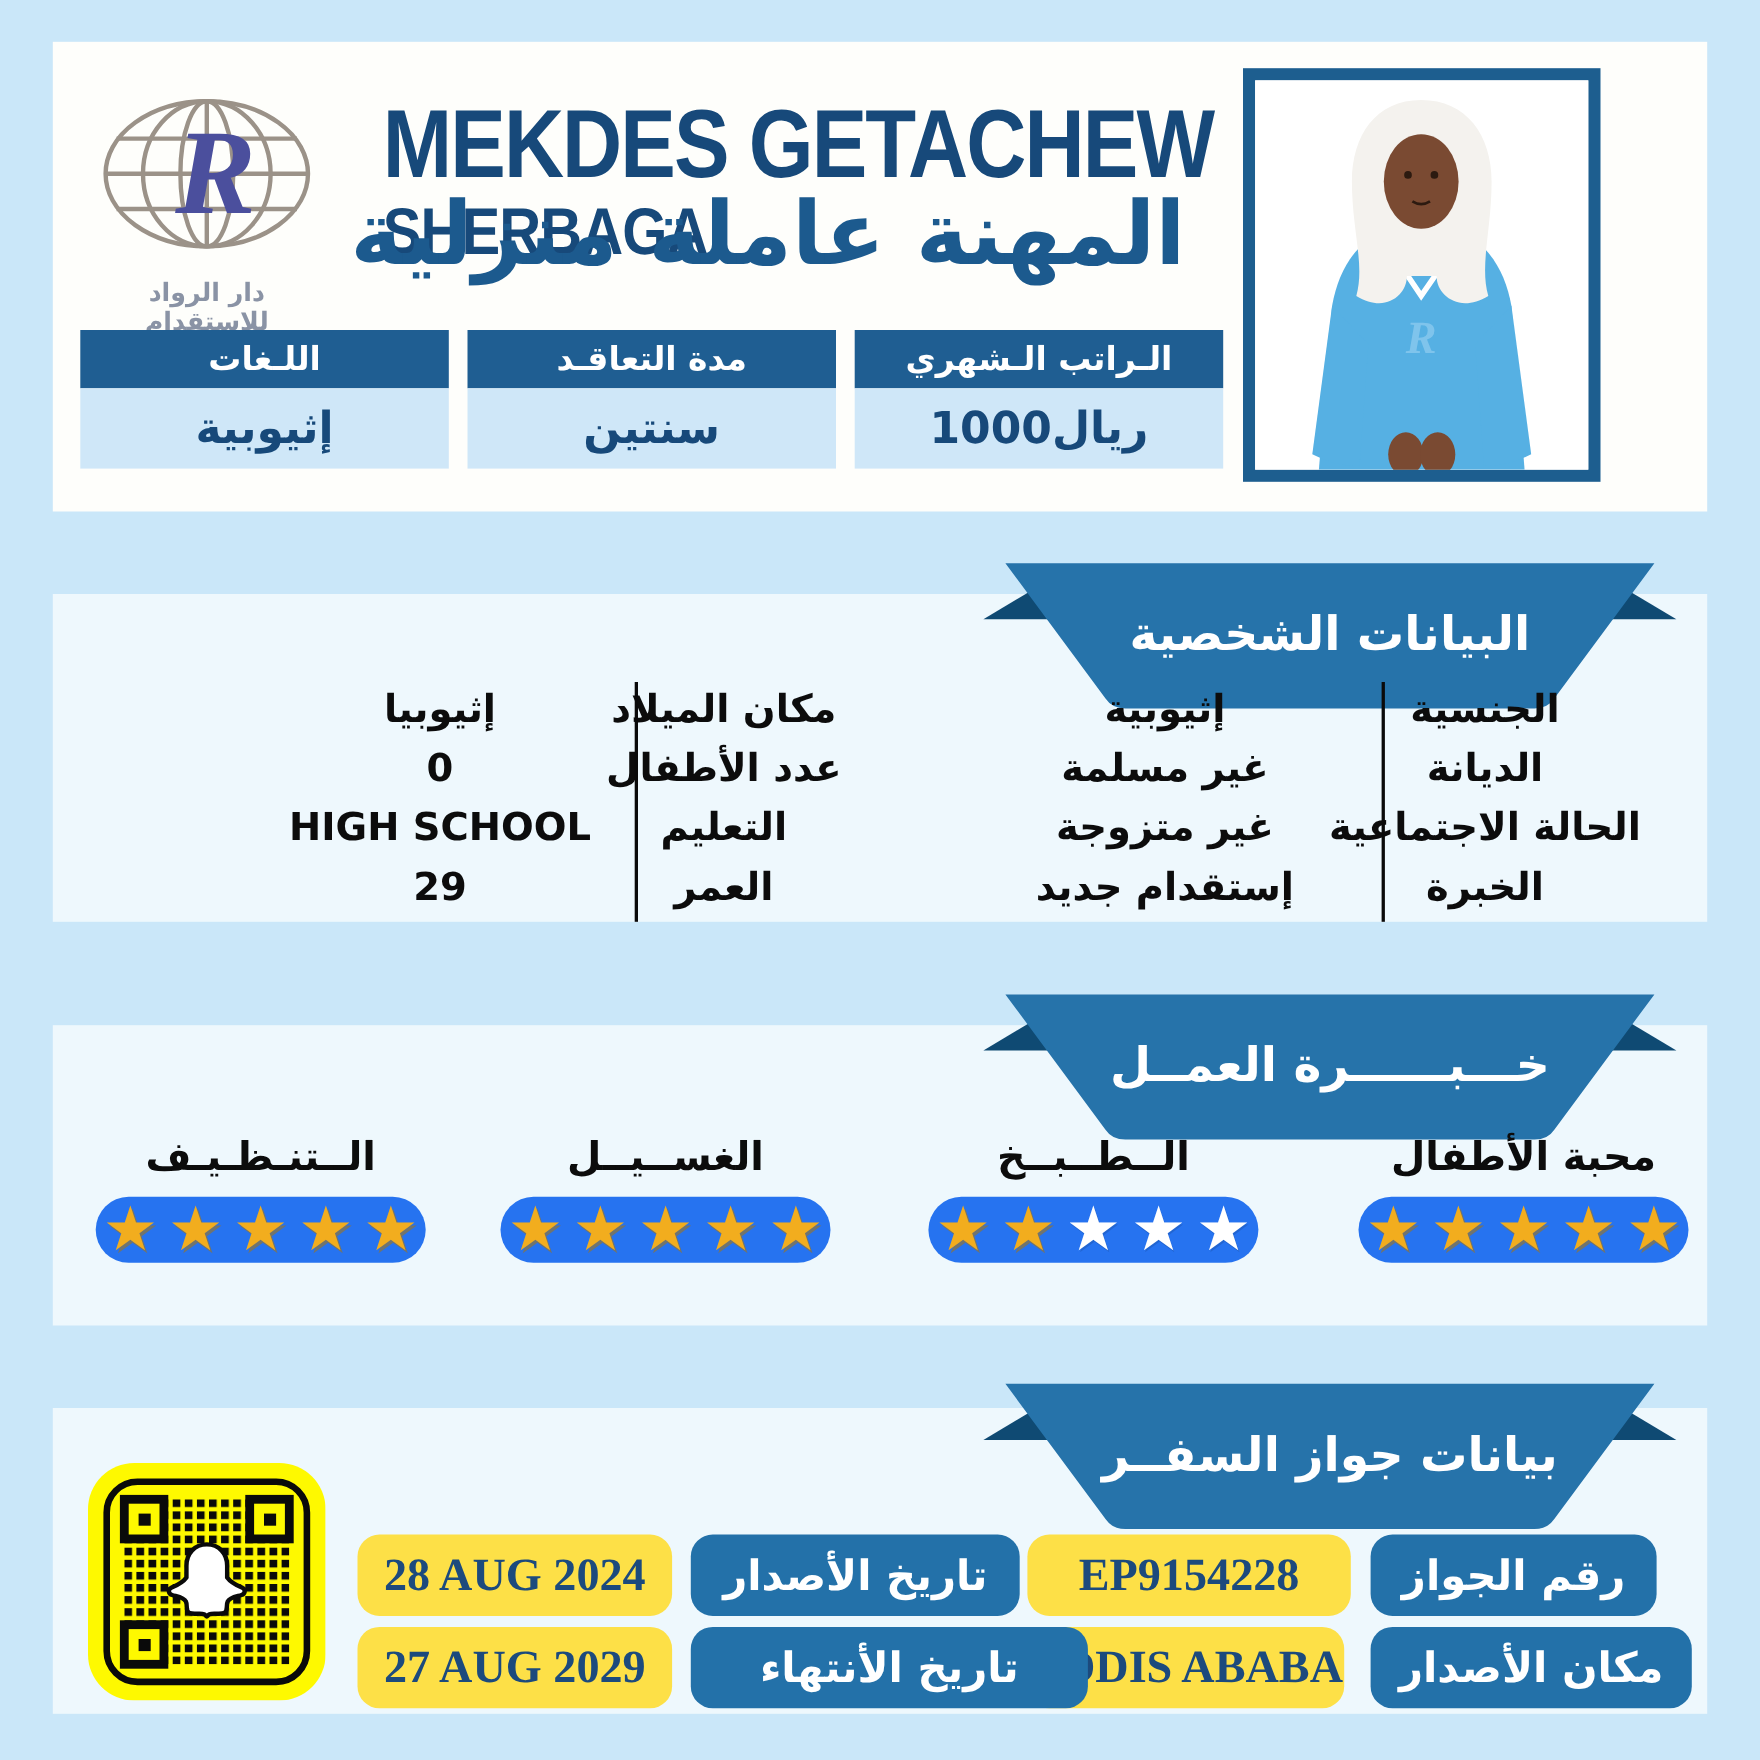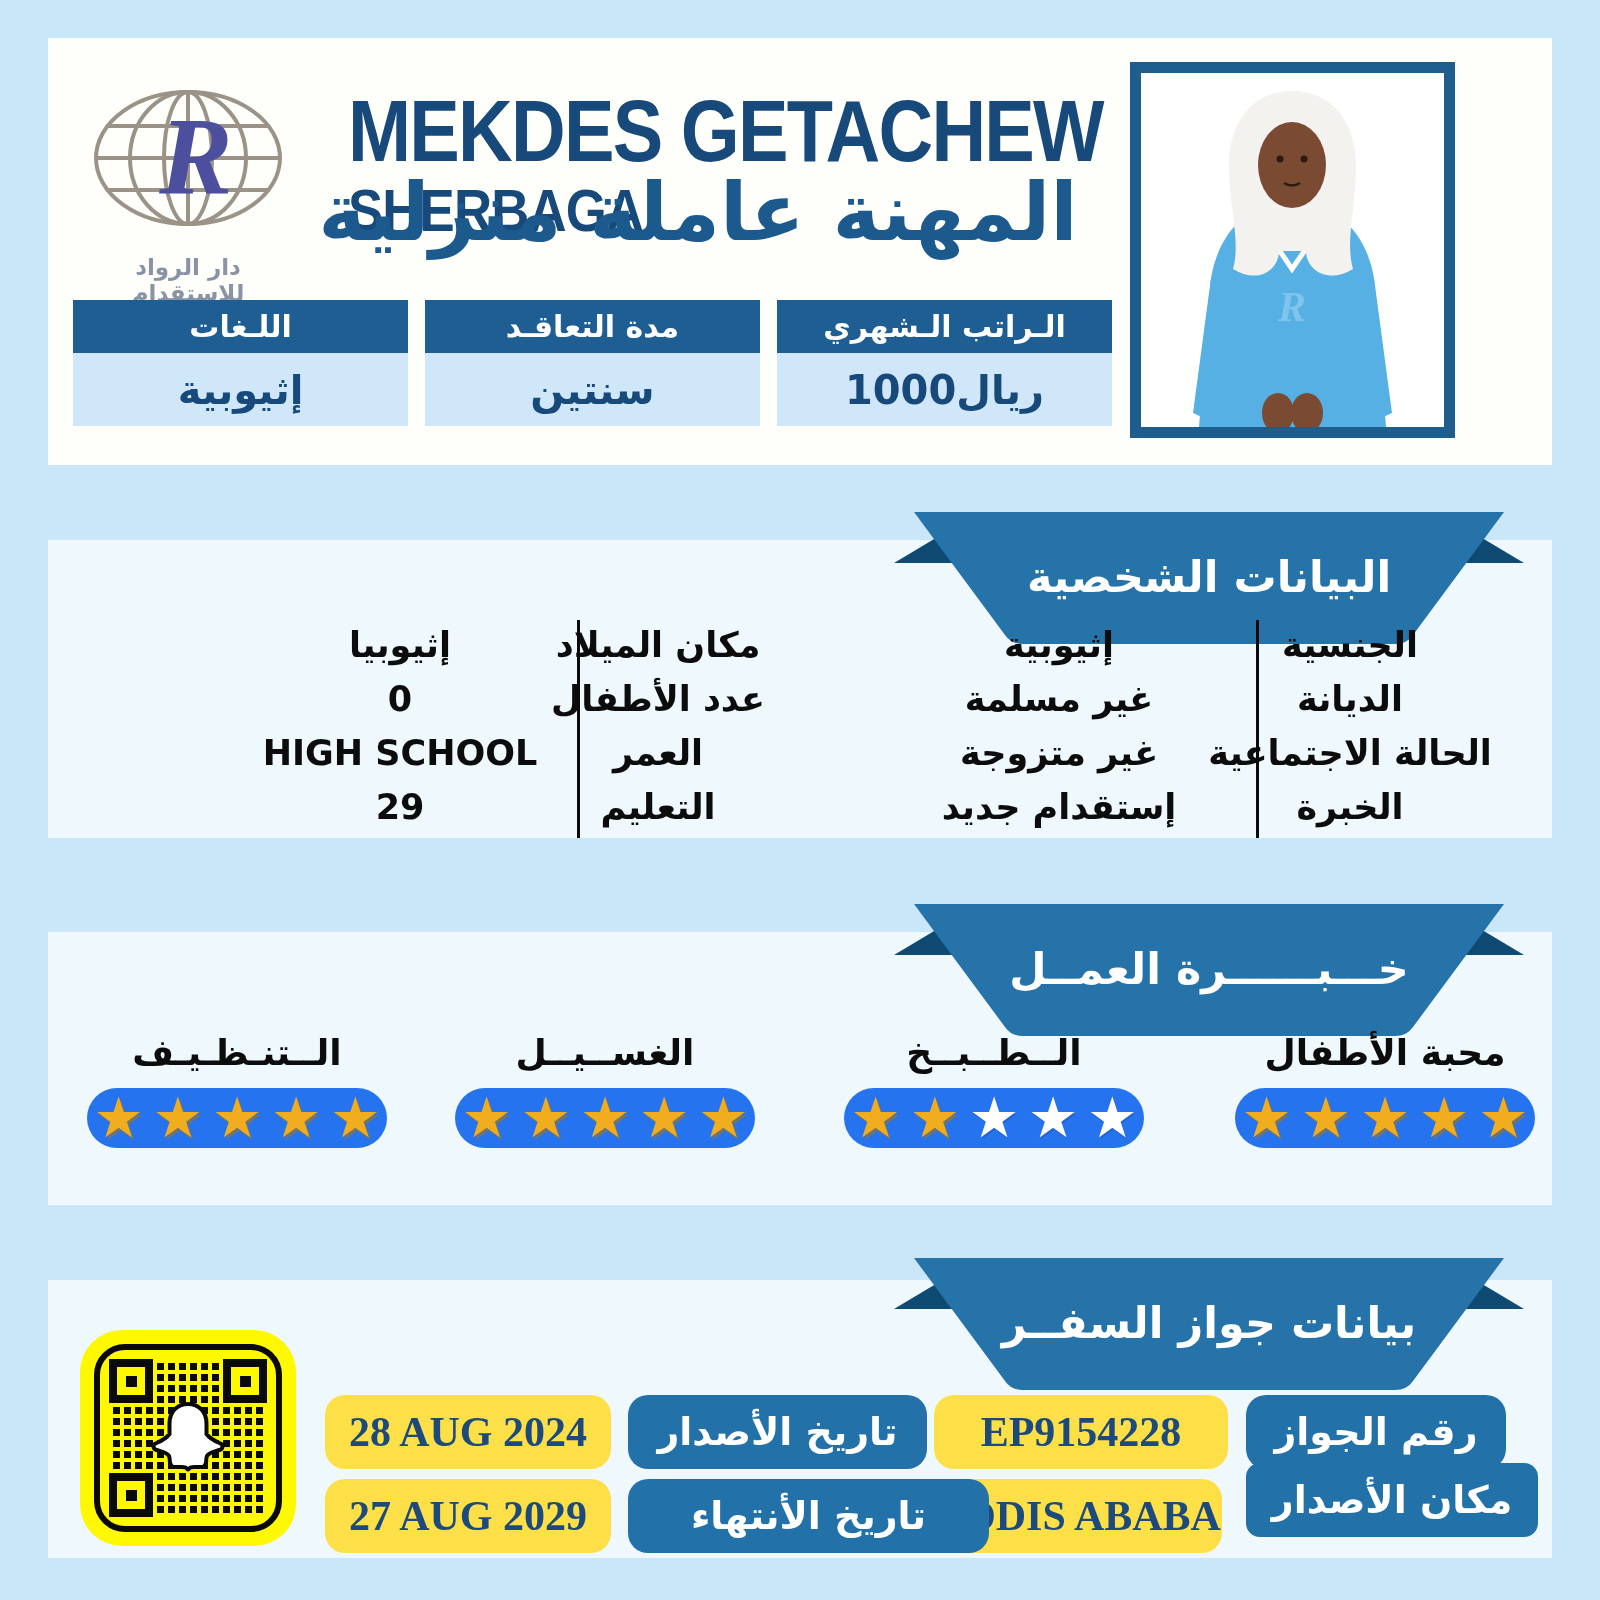--- a/index.html
+++ b/index.html
@@ -146,22 +146,22 @@
         <div class="pcol" style="right: 328px; width: 330px;">
           <div class="prow">إثيوبية</div>
           <div class="prow">غير مسلمة</div>
           <div class="prow">غير متزوجة</div>
           <div class="prow">إستقدام جديد</div>
         </div>
         <div class="pdivider" style="left: 1208px;"></div>
         <div class="pcol" style="right: 774px; width: 240px;">
           <div class="prow">مكان الميلاد</div>
           <div class="prow">عدد الأطفال</div>
+          <div class="prow">التعليم</div>
           <div class="prow">العمر</div>
-          <div class="prow">التعليم</div>
         </div>
         <div class="pcol" style="right: 1002px; width: 300px;">
           <div class="prow">إثيوبيا</div>
           <div class="prow">0</div>
           <div class="prow">HIGH SCHOOL</div>
           <div class="prow">29</div>
         </div>
         <div class="pdivider" style="left: 529px;"></div>
       </div>
   </section>
@@ -258,19 +258,19 @@
                    C78 53.5 72 51 68.5 46 L68.5 35.5 C68.5 24 61 16 50 16 Z" fill="#ffffff" stroke="#0a0a0a" stroke-width="4"></path>
         </g>
       </svg>
     </div>
 
     <div id="passport-rows">
         <div class="pp-pill pp-label" style="left: 1198px; top: 115px; width: 260px;">رقم الجواز</div>
         <div class="pp-pill pp-value" style="left: 886px; top: 115px; width: 294px;">EP9154228</div>
         <div class="pp-pill pp-label" style="left: 580px; top: 115px; width: 299px;">تاريخ الأصدار</div>
         <div class="pp-pill pp-value" style="left: 277px; top: 115px; width: 286px;">28 AUG 2024</div>
-        <div class="pp-pill pp-label" style="left: 1198px; top: 183px; width: 292px; border-radius: 14px;">مكان الأصدار</div>
+        <div class="pp-pill pp-label" style="left: 1198px; top: 199px; width: 292px;">مكان الأصدار</div>
         <div class="pp-pill pp-value" style="left: 886px; top: 199px; width: 288px;">ADDIS ABABA</div>
         <div class="pp-pill pp-label" style="left: 580px; top: 199px; width: 361px;">تاريخ الأنتهاء</div>
         <div class="pp-pill pp-value" style="left: 277px; top: 199px; width: 286px;">27 AUG 2029</div>
       </div>
   </section>
 </div>
 
 </body></html>

